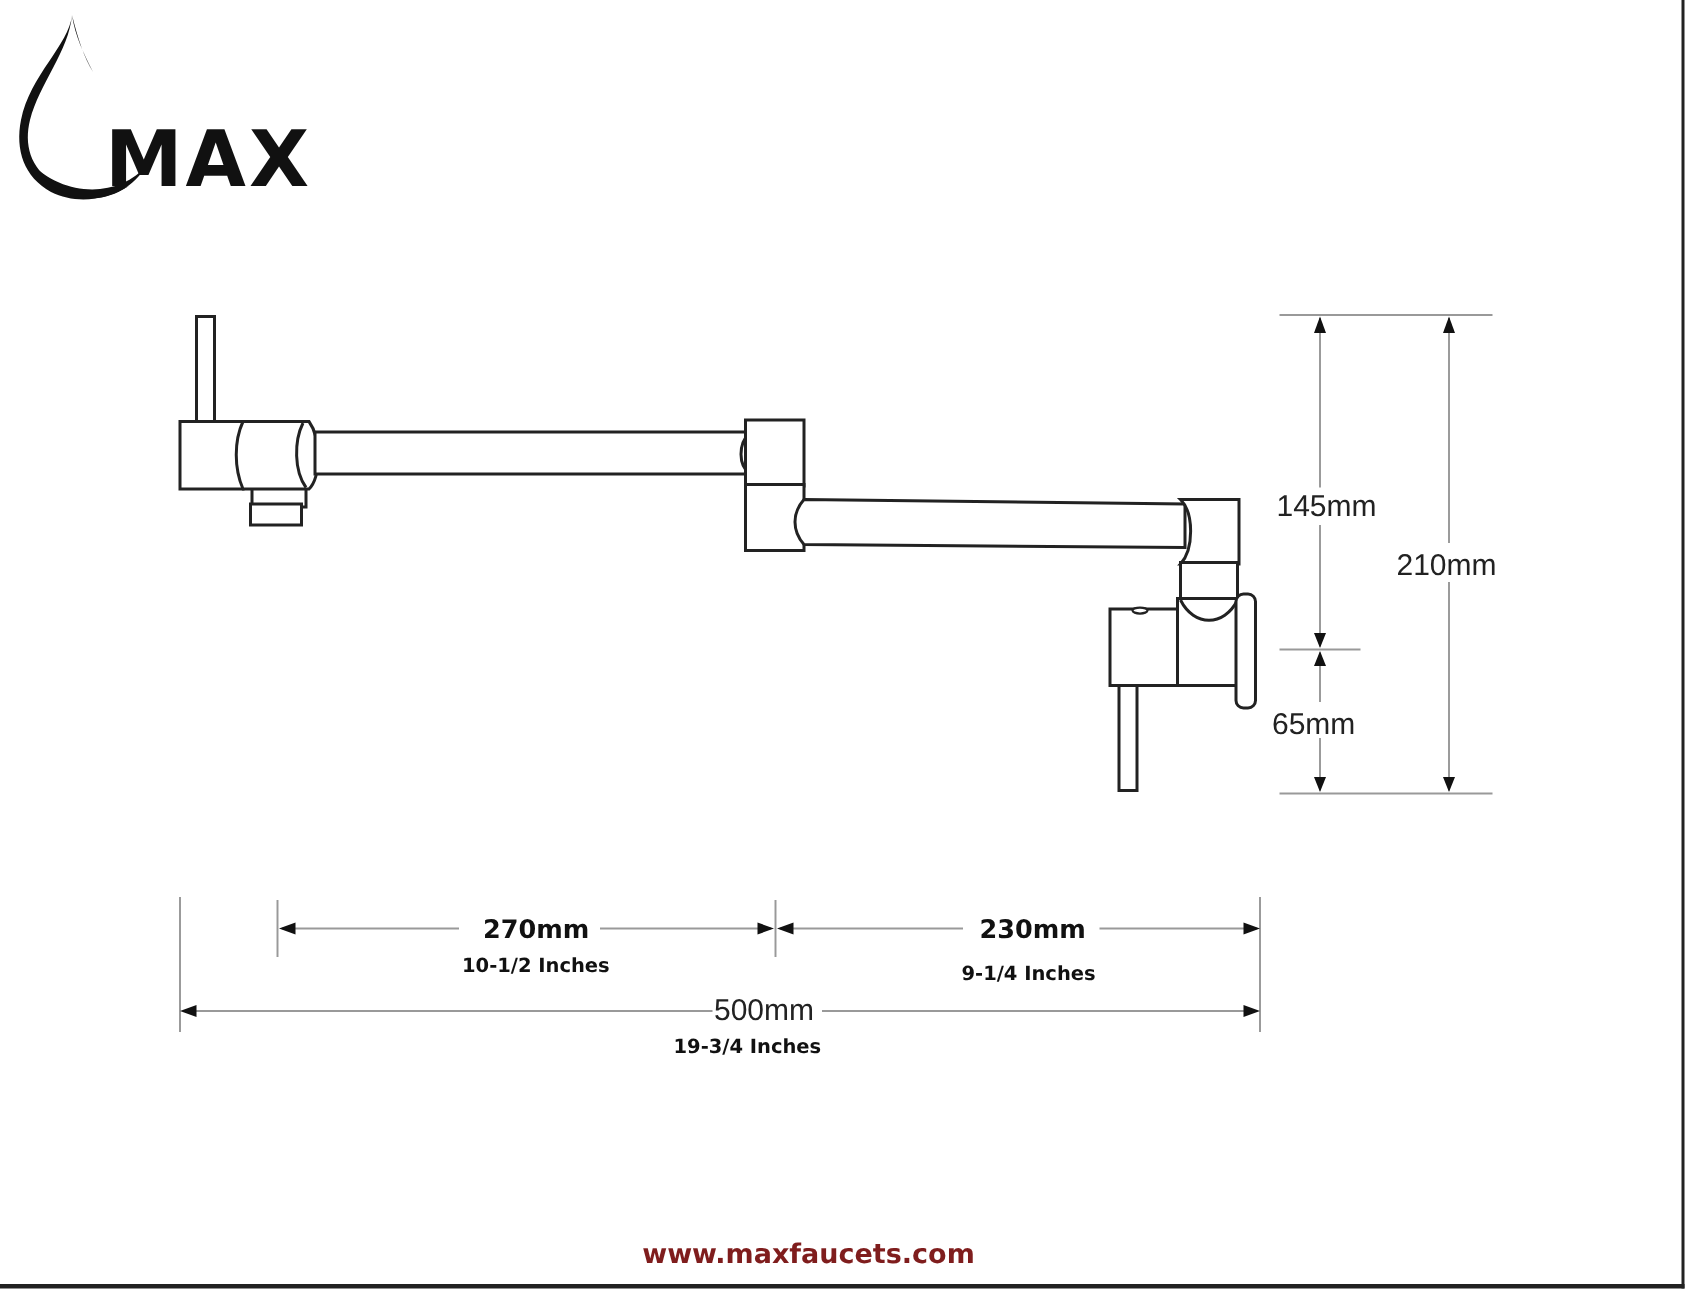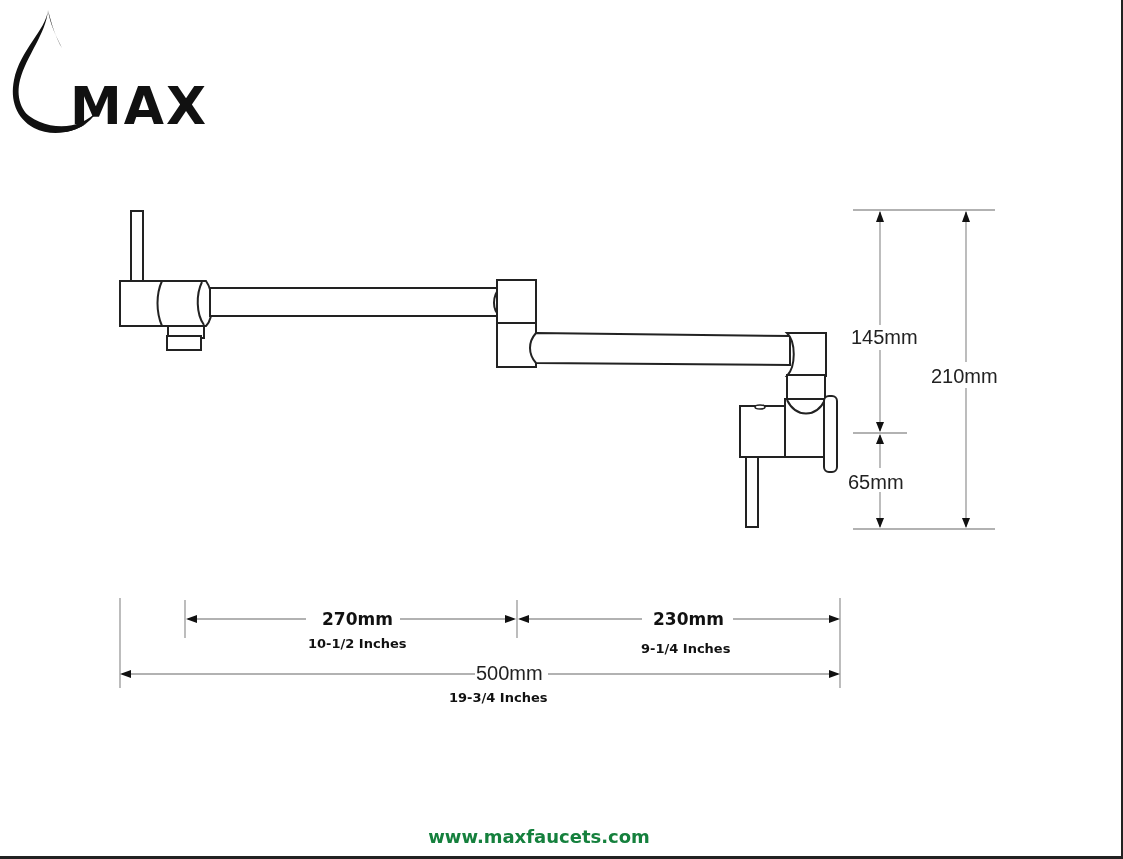--- a/index.html
+++ b/index.html
@@ -4,21 +4,21 @@
 <style>
   html, body { margin: 0; padding: 0; background: #ffffff; }
   body { width: 1123px; height: 859px; position: relative; overflow: hidden; font-family: "DejaVu Sans", sans-serif; }
   .frame-right { position: absolute; right: 0; top: 0; width: 2px; height: 859px; background: #222; }
   .frame-bottom { position: absolute; left: 0; bottom: 0; width: 1123px; height: 3px; background: #222; }
   svg.drawing { position: absolute; left: 0; top: 0; }
   .logo-text { font-family: "DejaVu Sans", sans-serif; font-weight: bold; font-size: 52px; fill: #111; letter-spacing: 2px; }
   .dim-bold { font-family: "DejaVu Sans", sans-serif; font-weight: bold; font-size: 17px; fill: #111; }
   .dim-sub { font-family: "DejaVu Sans", sans-serif; font-weight: bold; font-size: 13px; fill: #111; }
   .dim-reg { font-family: "Liberation Sans", sans-serif; font-size: 20px; fill: #222; }
-  .footer { position: absolute; left: 0; width: 1078px; top: 826px; text-align: center; font-family: "DejaVu Sans", sans-serif; font-weight: bold; font-size: 18px; color: #15803d; }
+  .footer { position: absolute; left: 0; width: 1078px; top: 826px; text-align: center; font-family: "DejaVu Sans", sans-serif; font-weight: bold; font-size: 18px; color: #7f1d1d; }
   .outline { fill: #fff; stroke: #222; stroke-width: 2; }
   .dimline { stroke: #999; stroke-width: 1.3; fill: none; }
   .arrow { fill: #111; }
 </style>
 </head>
 <body>
 
 <svg class="drawing" width="1123" height="859" viewBox="0 0 1123 859">
 
   <g>

